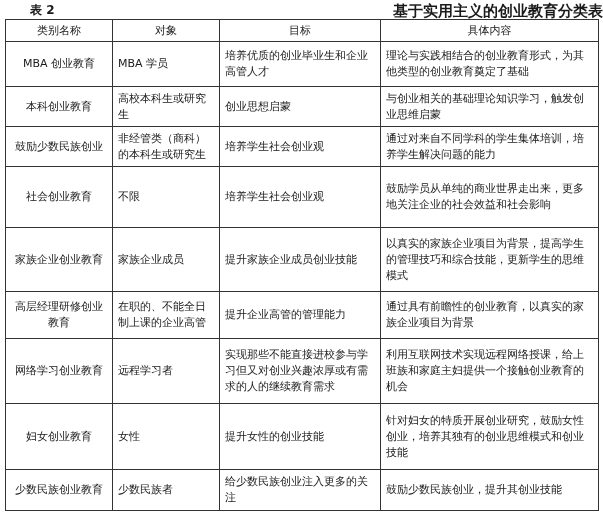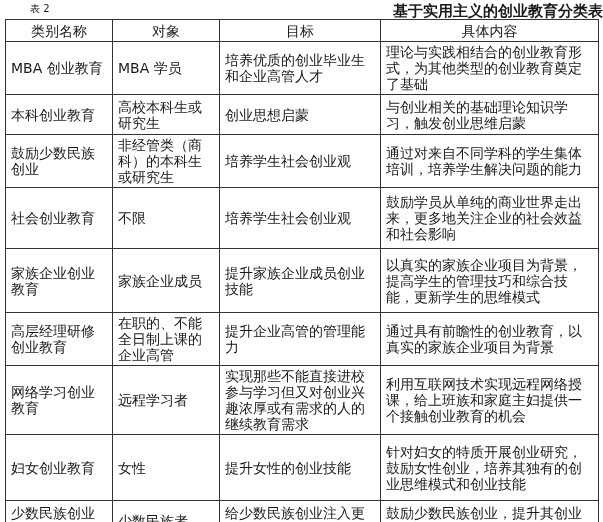--- a/index.html
+++ b/index.html
@@ -1,24 +1,24 @@
 <!DOCTYPE html>
 <html><head>
 <meta charset="utf-8">
 <style>
   html, body { margin:0; padding:0; background:#ffffff; }
   body { width:603px; height:522px; position:relative; overflow:hidden;
          font-family:"DejaVu Sans", sans-serif; color:#1a1a1a; }
   .caption { position:absolute; top:0; left:0; width:603px; height:18px; }
-  .cap-label { position:absolute; left:30px; top:2px; font-size:10px; font-weight:normal; }
+  .cap-label { position:absolute; left:30px; top:2px; font-size:12px; font-weight:bold; }
   .cap-title { position:absolute; left:0; width:603px; text-align:right; top:2px; font-size:15px; font-weight:bold; }
   table { position:absolute; left:5px; top:19px; width:593px; border-collapse:collapse; table-layout:fixed; }
-  td, th { border:1px solid #333; font-size:14px; line-height:16px; padding:2px 5px; vertical-align:middle; font-weight:normal; }
+  td, th { border:1px solid #333; font-size:11px; line-height:16px; padding:2px 5px; vertical-align:middle; font-weight:normal; }
   th { height:17px; text-align:center; }
-  td.c0 { }
+  td.c0 { text-align:center; }
   td { text-align:left; }
   col.w0 { width:107px; } col.w1 { width:107px; } col.w2 { width:161px; } col.w3 { width:218px; }
 </style>
 </head>
 <body>
 
 <div class="caption">
   <span class="cap-title">基于实用主义的创业教育分类表</span>
   <span class="cap-label">表 2</span>
 </div>

